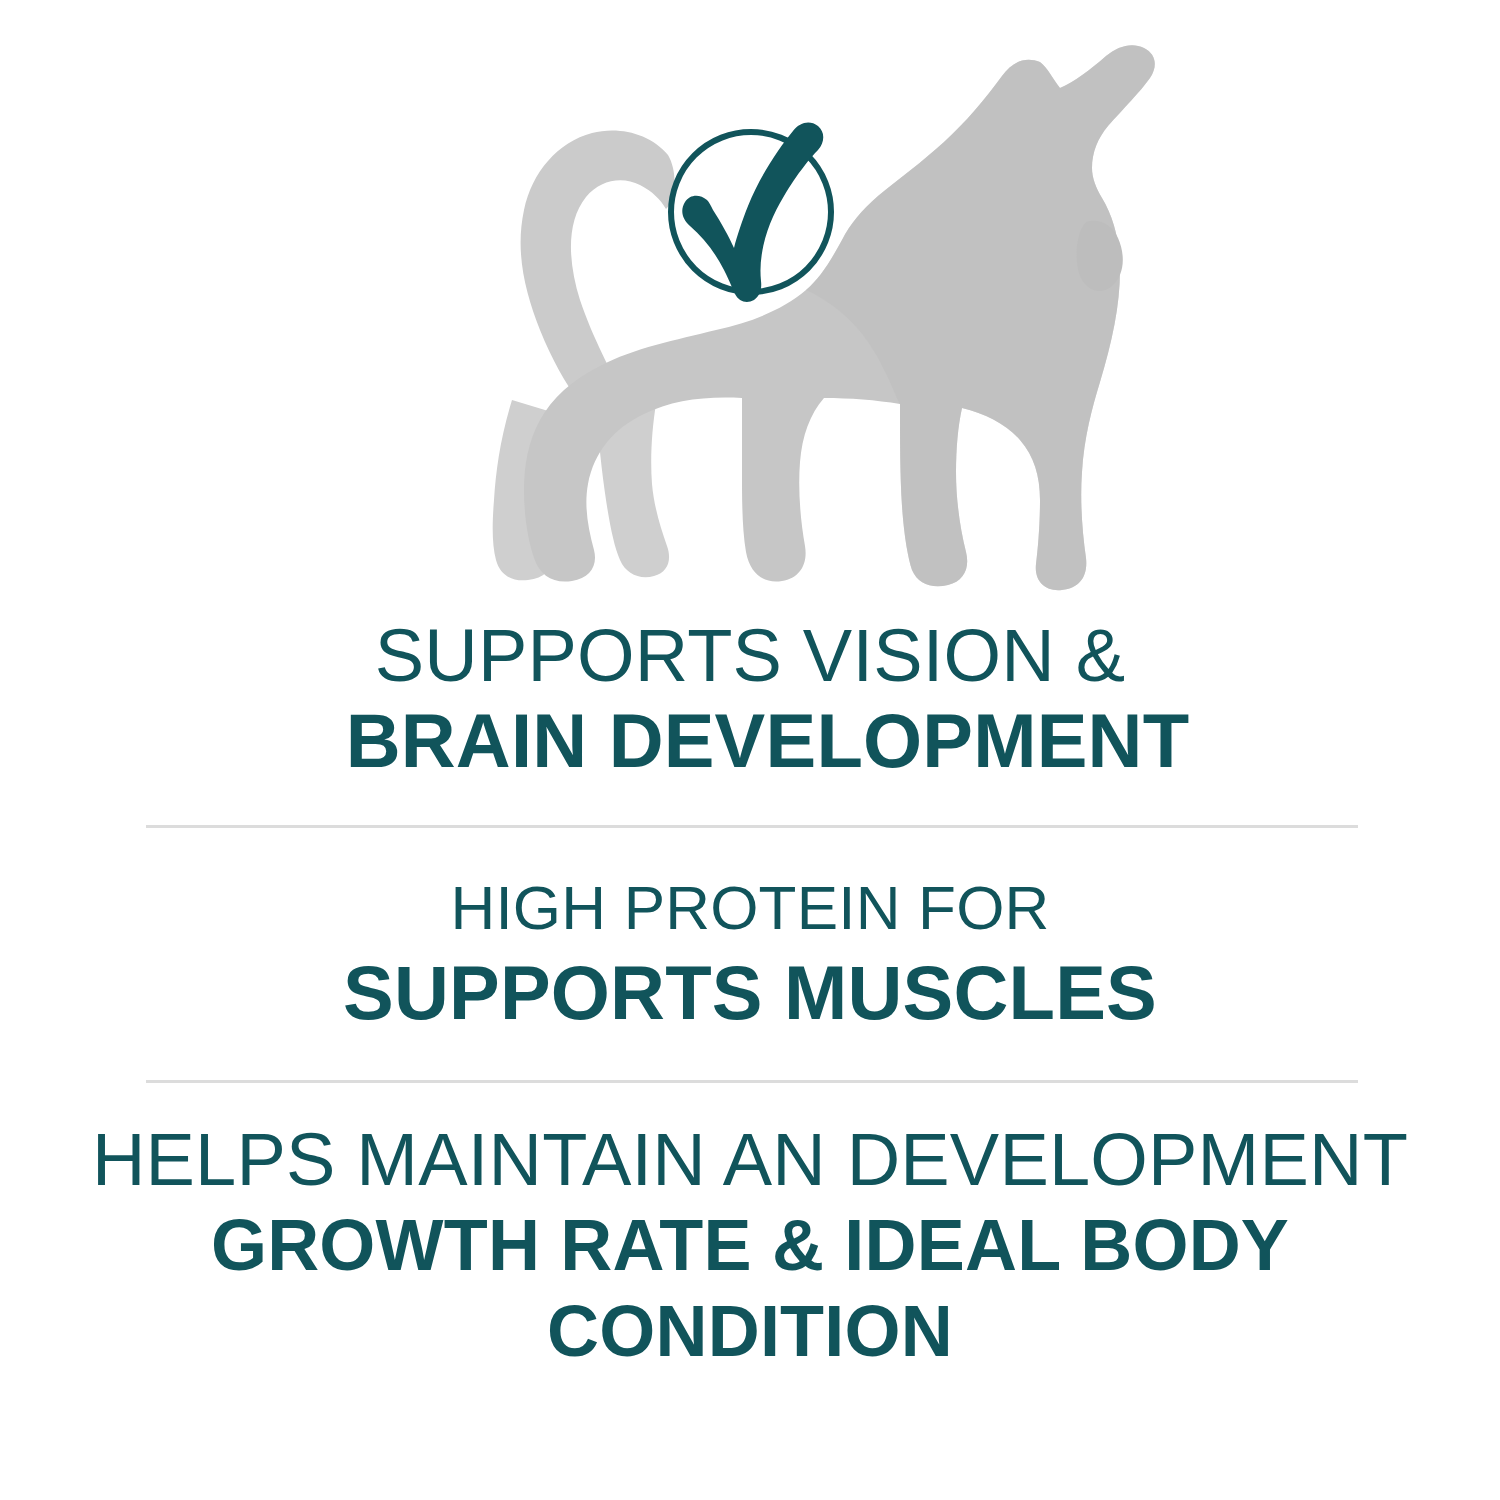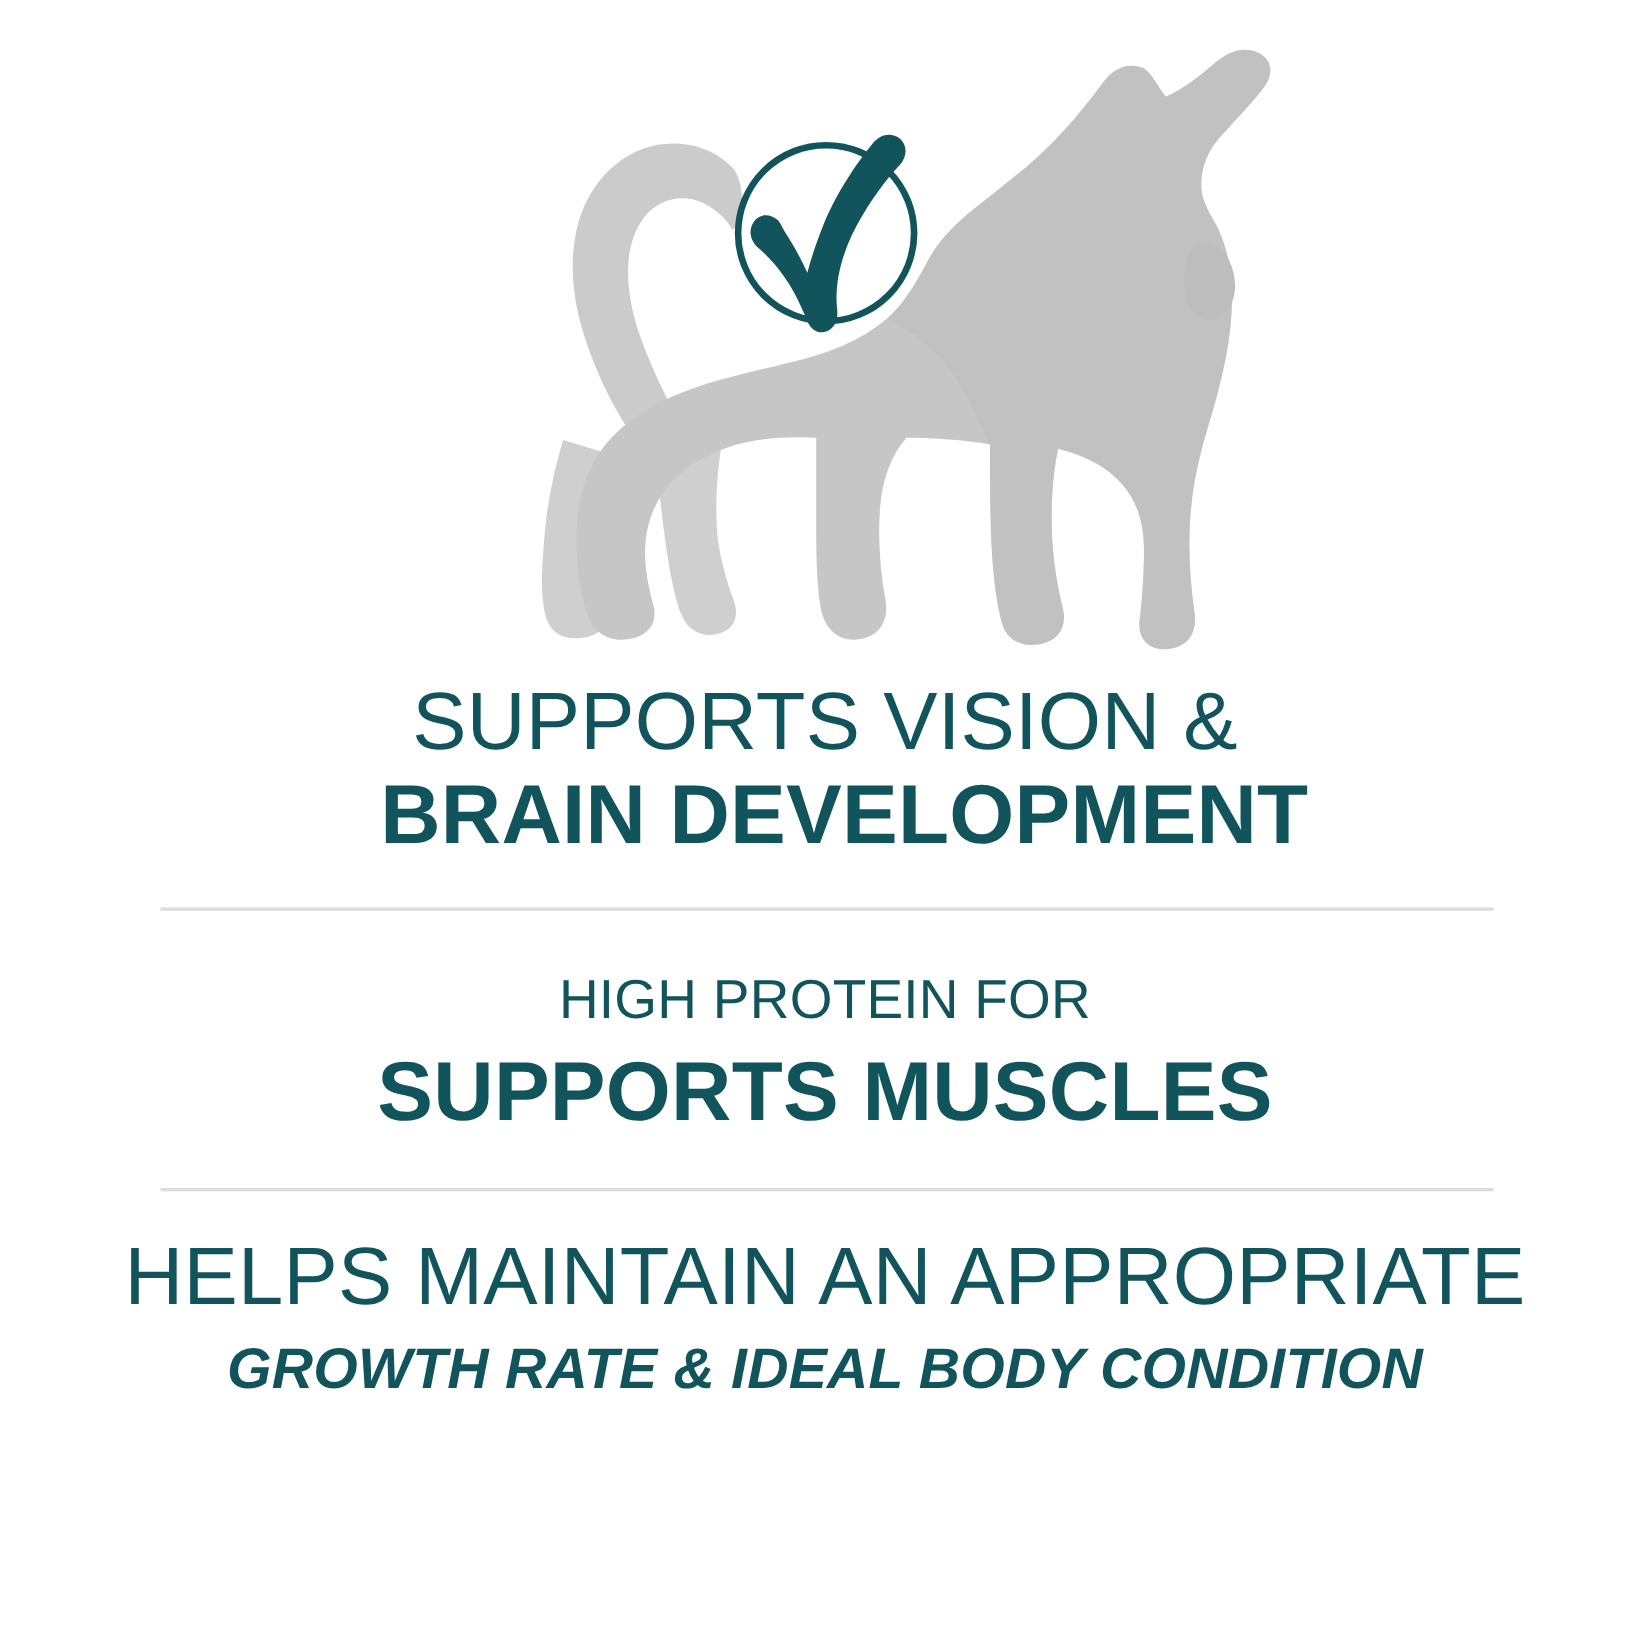--- a/index.html
+++ b/index.html
@@ -53,26 +53,26 @@
     display: block;
     font-weight: 700;
     letter-spacing: 0.2px;
   }
 
   #benefit-1 { top: 614px; }
   #benefit-1 .line-light { font-size: 74px; line-height: 84px; }
   #benefit-1 .line-bold  { font-size: 76px; line-height: 86px; padding-left: 35px; }
 
   #benefit-2 { top: 866px; }
-  #benefit-2 .line-light { font-size: 50px; line-height: 84px; }
+  #benefit-2 .line-light { font-size: 62px; line-height: 84px; }
   #benefit-2 .line-bold  { font-size: 76px; line-height: 86px; }
 
   #benefit-3 { top: 1118px; }
   #benefit-3 .line-light { font-size: 74px; line-height: 84px; }
-  #benefit-3 .line-bold  { font-size: 52px; line-height: 86px; font-style: italic; }
+  #benefit-3 .line-bold  { font-size: 72px; line-height: 86px; }
 
   
   .divider {
     position: absolute;
     left: 146px;
     width: 1212px;
     height: 3px;
     background: #dcdcdc;
     border: 0;
     margin: 0;
@@ -240,17 +240,17 @@
   <hr id="divider-1" class="divider">
 
   <div id="benefit-2" class="benefit">
     <span class="line-light">HIGH PROTEIN FOR</span>
     <span class="line-bold">SUPPORTS MUSCLES</span>
   </div>
 
   <hr id="divider-2" class="divider">
 
   <div id="benefit-3" class="benefit">
-    <span class="line-light">HELPS MAINTAIN AN APPROPRIATE</span>
+    <span class="line-light">HELPS MAINTAIN AN DEVELOPMENT</span>
     <span class="line-bold">GROWTH RATE &amp; IDEAL BODY CONDITION</span>
   </div>
 
 </div>
 
 </body></html>

